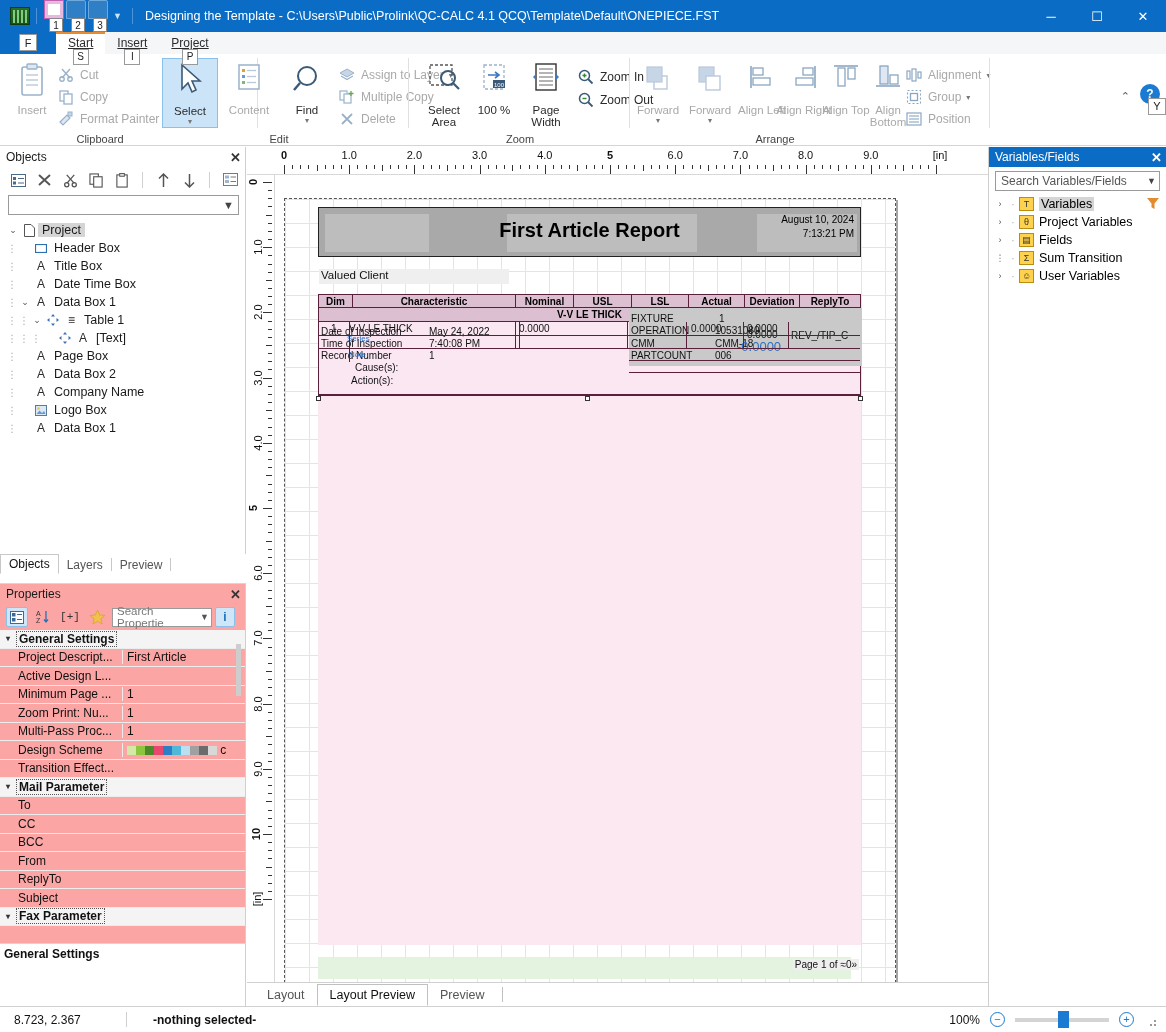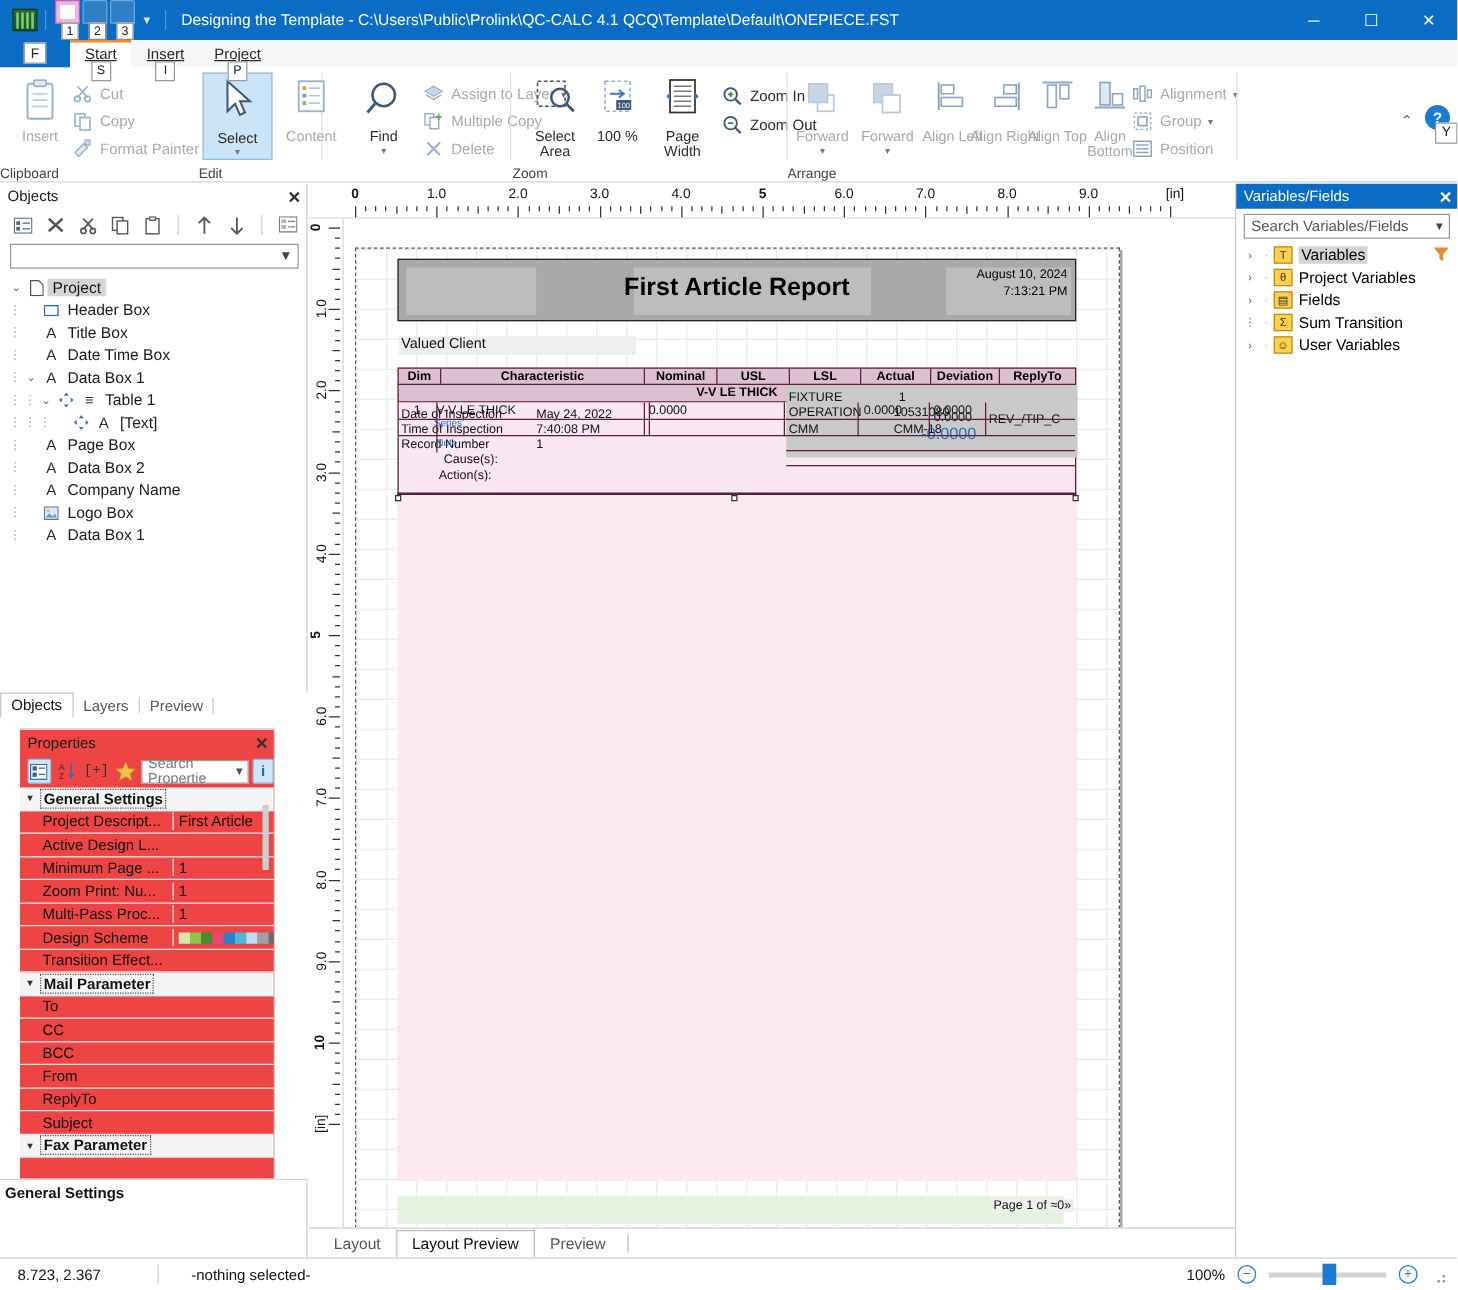--- a/index.html
+++ b/index.html
@@ -51,21 +51,21 @@
   .rtab .kt { position: absolute; left: 50%; margin-left: -8px; top: 15px; width: 16px; height: 16px;
     background: #fff; border: 1px solid #999; font-size: 10px; line-height: 14px; text-align: center; color: #222; z-index: 5;}
   .rtab-label { text-decoration: underline; text-underline-offset: 1px; }
 
   
   .ribbon {
     position: absolute; left: 0; top: 54px; width: 1166px; height: 92px;
     background: #fff; border-bottom: 1px solid #d4d4d4;
   }
   .rgroup { position: absolute; top: 0; height: 92px; }
-  .rgroup .gname { position: absolute; bottom: 1px; width: 100%; 
+  .rgroup .gname { position: absolute; bottom: 1px; width: 100%; text-align: center;
     font-size: 11px; color: #444; }
   .rgroup .divider { position: absolute; right: 0; top: 4px; bottom: 18px; width: 1px; background: #e0e0e0; }
   .bigbtn { position: absolute; width: 56px; text-align: center; color: #2b2b2b; font-size: 11.5px; }
   .bigbtn .glyph { display: block; height: 40px; margin-bottom: 2px; }
   .bigbtn.dis { color: #a9a9a9; }
   .bigbtn.sel { background: #cce4f7; border: 1px solid #8bc0ea; }
   .smallbtn { position: absolute; height: 22px; display: flex; align-items: center;
     font-size: 12px; color: #2b2b2b; white-space: nowrap; }
   .smallbtn.dis { color: #a9a9a9; }
   .smallbtn .sglyph { width: 20px; height: 18px; display: inline-flex; align-items: center;
@@ -96,21 +96,21 @@
      font-size: 12px; color: #2b2b2b; }
   .tlabel { padding: 0 4px; }
   .tlabel.selected { background: #d5d5d5; }
 
   .dock-tabs { position: absolute; left: 0; top: 554px; width: 246px; height: 20px; display: flex;
      align-items: flex-end; font-size: 12px; background: #fff; }
   .dtab { padding: 2px 8px 2px; color: #555; }
   .dtab.active { color: #111; border: 1px solid #c8c8c8; border-bottom: 1px solid #fff; background: #fff; }
   .dtab-sep { width: 1px; height: 13px; background: #c8c8c8; align-self: center; }
 
-  .props-panel { position: absolute; left: 16px; top: 583px; width: 204px; height: 360px; background: #ef4444;
+  .props-panel { position: absolute; left: 0; top: 583px; width: 246px; height: 360px; background: #fca5a5;
      border-right: 1px solid #cfcfcf; border-top: 1px solid #d6d6d6; }
   .props-toolbar { height: 26px; display: flex; align-items: center; padding-left: 6px; gap: 3px; }
   .psearch { width: 100px; height: 19px; border: 1px solid #9a9a9a; background: #fff; font-size: 11.5px;
      color: #777; display: flex; align-items: center; padding: 0 2px 0 4px; }
   .psearch span.cv { margin-left: auto; font-size: 9px; color: #555; }
   .pinfo { width: 20px; height: 20px; background: #cfe6f8; border: 1px solid #8bc0ea; color: #1b6fb5;
      text-align: center; line-height: 18px; font-weight: bold; font-size: 12px; border-radius: 2px; }
   .grid { font-size: 12px; color: #111; }
   .grow { height: 18.5px; display: flex; align-items: center; border-bottom: 1px solid #ececec; }
   .grow.cat { background: #f4f4f4; font-weight: bold; }
@@ -179,21 +179,21 @@
   
   .viewtabs { position: absolute; left: 247px; top: 982px; width: 741px; height: 24px;
      background: #fff; border-top: 1px solid #d0d0d0; display: flex; align-items: center; padding-left: 8px; }
   .vtab { padding: 3px 12px; font-size: 12.5px; color: #555; }
   .vtab.active { color: #111; background: #fff; border: 1px solid #c0c0c0; border-bottom-color: #fff; }
   .vtab-sep { width: 1px; height: 15px; background: #bfbfbf; margin-left: 6px; }
   .statusbar { position: absolute; left: 0; top: 1006px; width: 1166px; height: 26px; background: #fff;
      border-top: 1px solid #d0d0d0; display: flex; align-items: center; font-size: 12px; color: #111; }
   .sb-coords { width: 126px; padding-left: 14px; }
   .sb-sep { width: 1px; height: 15px; background: #cfcfcf; }
-  .sb-sel { padding-left: 26px; }
+  .sb-sel { padding-left: 26px; font-weight: bold; }
   .sb-right { margin-left: auto; display: flex; align-items: center; padding-right: 10px; gap: 10px; }
   .zcircle { width: 15px; height: 15px; border-radius: 50%; border: 1.6px solid #1b7ad1; color: #1b7ad1;
      font-size: 11px; line-height: 12px; text-align: center; }
   .zslider { position: relative; width: 94px; height: 4px; background: #d4d4d4; }
   .zthumb { position: absolute; left: 43px; top: -7px; width: 11px; height: 17px; background: #1b7ad1; }
   .grip { width: 12px; height: 12px; position: relative; }
   .grip i { position: absolute; width: 2px; height: 2px; background: #9a9a9a; }
 
   
   .vars-panel { position: absolute; left: 988px; top: 147px; width: 178px; height: 859px;
@@ -1127,20 +1127,24 @@
             </div>
             <div class="rt-row" style="top:3px">
               <span class="cell" style="left:312px">OPERATION</span>
               <span class="cell" style="left:396px">10531080</span>
             </div>
             <div class="rt-row" style="top:16px">
               <span class="cell" style="left:312px">CMM</span>
               <span class="cell" style="left:396px">CMM-18</span>
               <span class="cell bluetxt" style="left:418px;top:1px;font-size:13px">-0.0000</span>
             </div>
+            <div class="rt-row" style="top:28px">
+              <span class="cell" style="left:312px">PARTCOUNT</span>
+              <span class="cell" style="left:396px">006</span>
+            </div>
 
             <div class="rt-line" style="top:13px"></div>
             <div class="rt-line" style="top:26px"></div>
             <div class="rt-line" style="top:38px;left:310px;right:0"></div>
             <div class="rt-line" style="top:50px;left:310px;right:0"></div>
             <div class="rt-vline" style="left:30px;height:40px"></div>
             <div class="rt-vline" style="left:196px;height:27px"></div>
             <div class="rt-vline" style="left:200px;height:27px"></div>
             <div class="rt-vline" style="left:308px;height:27px"></div>
             <div class="rt-vline" style="left:367px;height:27px"></div>

